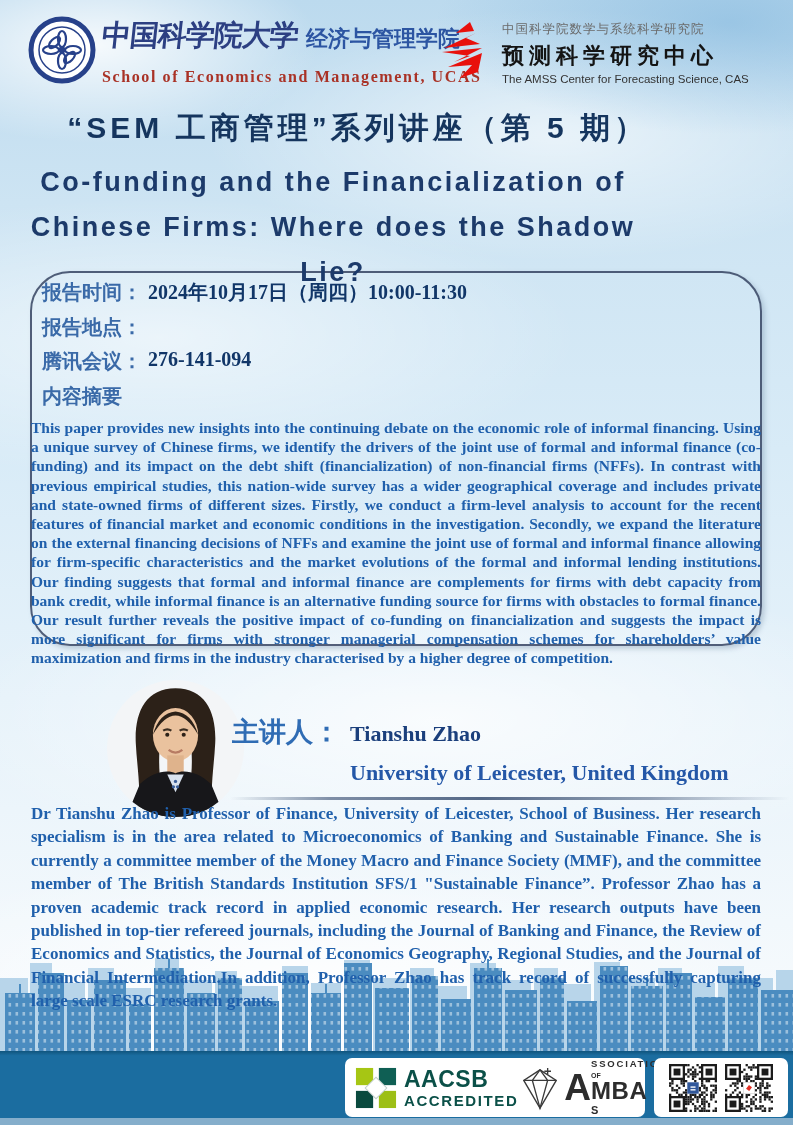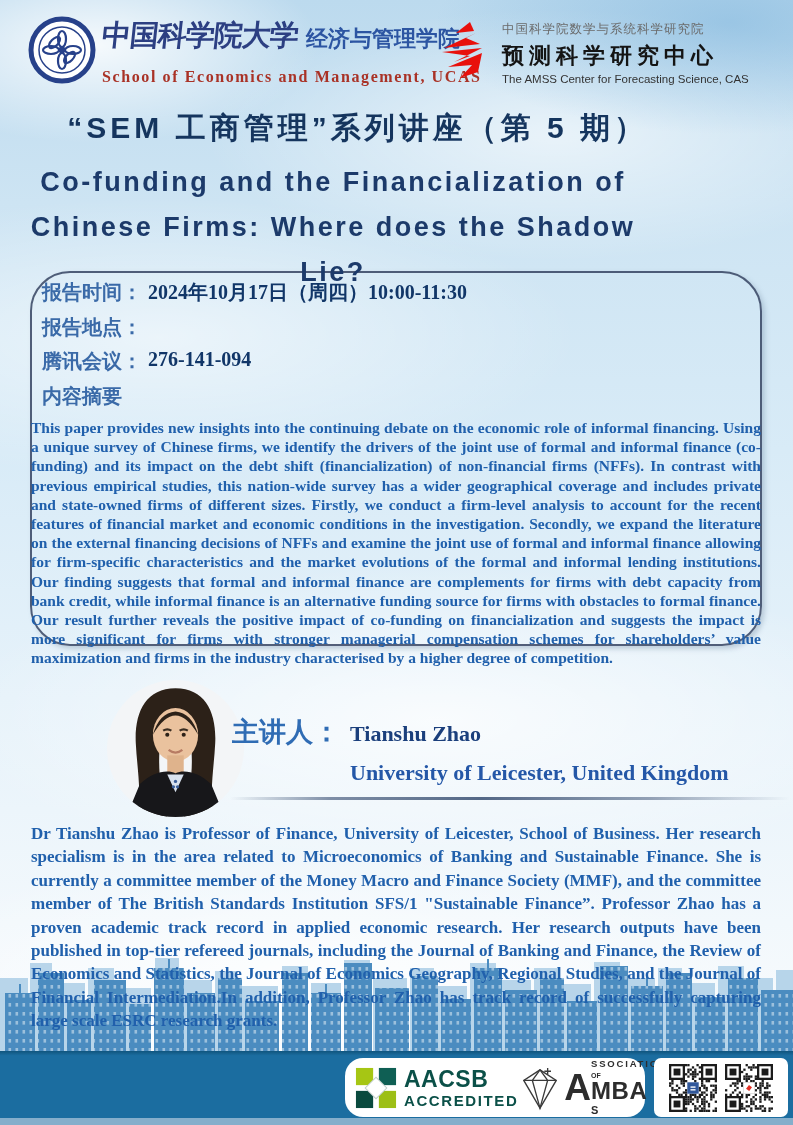--- a/index.html
+++ b/index.html
@@ -41,27 +41,27 @@
   .abstract{left:31px; top:418px; width:730px; text-align:justify; font-family:"Liberation Serif","DejaVu Serif",serif; font-weight:bold; font-size:15.5px; line-height:19.2px; color:#2060ac; z-index:4;}
   
   .photo{left:107px; top:680px; width:137px; height:137px; z-index:4;}
   .speaker-row{left:232px; top:714px; display:flex; align-items:baseline; z-index:4; white-space:nowrap;}
   .sp-label{font-size:27px; font-weight:bold; color:#2f6cb4;}
   .sp-name{font-size:22px; font-weight:bold; color:#1b3f7c; margin-left:10px; font-family:"Liberation Serif","DejaVu Serif",serif;}
   .sp-affil{left:350px; top:760px; font-size:22px; font-weight:bold; color:#2457a7; font-family:"Liberation Serif","DejaVu Serif",serif; white-space:nowrap; z-index:4;}
   .divider{left:230px; top:797px; width:560px; height:3px; z-index:3;
     background:linear-gradient(90deg, rgba(30,55,95,0) 0%, rgba(30,55,95,.55) 18%, rgba(30,55,95,.75) 45%, rgba(30,55,95,.45) 75%, rgba(30,55,95,0) 100%);
     border-radius:2px;}
-  .bio{left:31px; top:822px; width:730px; text-align:justify; font-family:"Liberation Serif","DejaVu Serif",serif; font-weight:bold; font-size:17px; line-height:23.4px; color:#2060ac; z-index:4;}
+  .bio{left:31px; top:802px; width:730px; text-align:justify; font-family:"Liberation Serif","DejaVu Serif",serif; font-weight:bold; font-size:17px; line-height:23.4px; color:#2060ac; z-index:4;}
   
   .skyline{left:0; top:938px; width:793px; height:115px; z-index:1;}
   .bar{left:0; top:1051px; width:793px; height:67px; z-index:2;
     background:linear-gradient(180deg,#10557e 0%,#1b6da0 7%,#1b6da0 100%);}
   .strip{left:0; top:1118px; width:793px; height:7px; background:#85aecb; z-index:2;}
-  .accred-box{left:345px; top:1058px; width:300px; height:59px; background:#fff; border-radius:18px; z-index:5;
+  .accred-box{left:345px; top:1058px; width:300px; height:59px; background:#fff; border-radius:7px; z-index:5;
     display:flex; align-items:center; justify-content:space-between; padding:0 10px; box-sizing:border-box;}
   .qr-box{left:654px; top:1058px; width:134px; height:59px; background:#fff; border-radius:7px; z-index:5;
     display:flex; align-items:center; justify-content:center; gap:8px;}
   .aacsb-group{display:flex; align-items:center; gap:7px;}
   .aacsb-txt{display:flex; flex-direction:column; line-height:1;}
   .aacsb-name{font-size:23px; font-weight:bold; color:#0b5048; letter-spacing:.5px;}
   .aacsb-sub{font-size:15px; font-weight:bold; color:#0b5048; letter-spacing:1.6px; margin-top:2px;}
   .amba-group{display:flex; align-items:center;}
   .amba-a{font-size:37px; font-weight:bold; color:#2d2d2d; line-height:1; margin-left:2px;}
   .amba-col{display:flex; flex-direction:column; line-height:1;}

